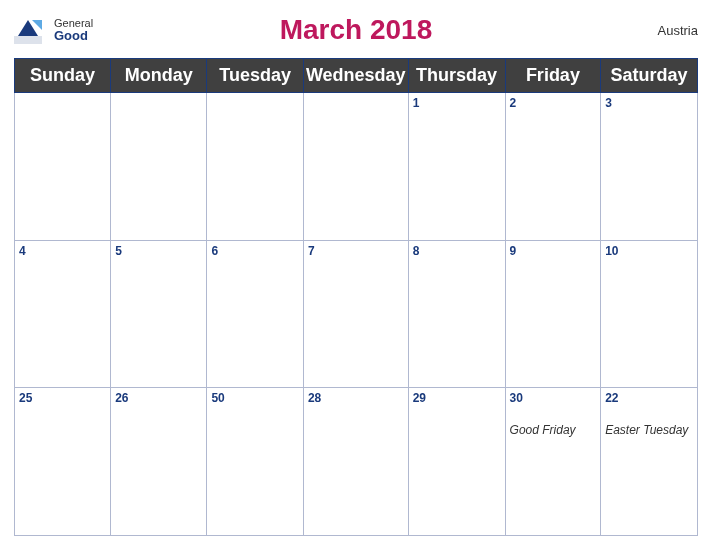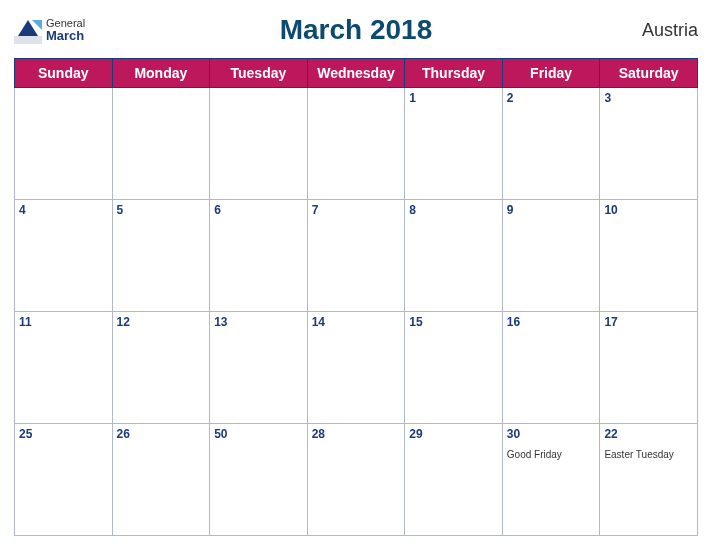--- a/index.html
+++ b/index.html
@@ -23,21 +23,21 @@
       justify-content: center;
       position: relative;
       margin-bottom: 8px;
       padding: 4px 0;
     }
     .logo {
       position: absolute;
       left: 0;
       display: flex;
       align-items: center;
-      gap: 4px;
+      gap: 12px;
     }
     .logo-text {
       display: flex;
       flex-direction: column;
       line-height: 1.1;
     }
     .logo-general {
       font-size: 11px;
       color: #333;
       font-weight: normal;
@@ -46,85 +46,86 @@
       font-size: 13px;
       color: #1a3a7c;
       font-weight: bold;
     }
     .logo-icon {
       width: 28px;
       height: 28px;
     }
     .title {
       font-size: 28px;
-      color: #0c4a6e;
+      color: #be185d;
       font-weight: bold;
       text-align: center;
     }
     .country {
       position: absolute;
       right: 0;
-      font-size: 18px;
+      font-size: 13px;
       color: #333;
       top: 50%;
       transform: translateY(-50%);
     }
     .calendar-table {
       width: 100%;
       flex: 1;
       border-collapse: collapse;
       border: 1.5px solid #1a3a7c;
     }
     .calendar-table th {
-      background-color: #be185d;
+      background-color: #404040;
       color: #fff;
       text-align: center;
-      font-size: 14px;
+      font-size: 18px;
       font-weight: bold;
       padding: 6px 2px;
       border: 1px solid #1a3a7c;
     }
     .calendar-table td {
       border: 1px solid #b0b8d0;
       vertical-align: top;
       padding: 3px 4px;
       width: calc(100% / 7);
     }
     .day-num {
       font-size: 12px;
       color: #1a3a7c;
       font-weight: bold;
       display: block;
     }
     .day-event {
-      font-size: 10px;
+      font-size: 12px;
       color: #333;
-      margin-top: 8px;
+      margin-top: 18px;
       display: block;
+      font-style: italic;
     }
     tr.data-row td {
       height: 75px;
     }
   </style>
 </head>
 <body>
 
 <div class="calendar-wrapper">
   <div class="header">
     <div class="logo">
       <svg class="logo-icon" viewBox="0 0 28 28">
 
         <rect x="0" y="0" width="28" height="28" fill="#fff"></rect>
         <polygon points="14,4 24,20 4,20" fill="#1a3a7c"></polygon>
         <polygon points="18,4 28,4 28,14" fill="#1a86d8" opacity="0.7"></polygon>
         <rect x="0" y="20" width="28" height="8" fill="#1a3a7c" opacity="0.15"></rect>
       </svg>
       <div class="logo-text">
         <span class="logo-general">General</span>
-        <span class="logo-blue">March</span>
+        <span class="logo-blue">Good</span>
       </div>
     </div>
     <h1 class="title">March 2018</h1>
     <span class="country">Austria</span>
   </div>
 
   <table class="calendar-table">
     <thead>
       <tr>
         <th>Sunday</th>
@@ -170,43 +171,20 @@
           </td>
           <td>
             <span class="day-num">9</span>
           </td>
           <td>
             <span class="day-num">10</span>
           </td>
         </tr>
         <tr class="data-row">
           <td>
-            <span class="day-num">11</span>
-          </td>
-          <td>
-            <span class="day-num">12</span>
-          </td>
-          <td>
-            <span class="day-num">13</span>
-          </td>
-          <td>
-            <span class="day-num">14</span>
-          </td>
-          <td>
-            <span class="day-num">15</span>
-          </td>
-          <td>
-            <span class="day-num">16</span>
-          </td>
-          <td>
-            <span class="day-num">17</span>
-          </td>
-        </tr>
-        <tr class="data-row">
-          <td>
             <span class="day-num">25</span>
           </td>
           <td>
             <span class="day-num">26</span>
           </td>
           <td>
             <span class="day-num">50</span>
           </td>
           <td>
             <span class="day-num">28</span>

